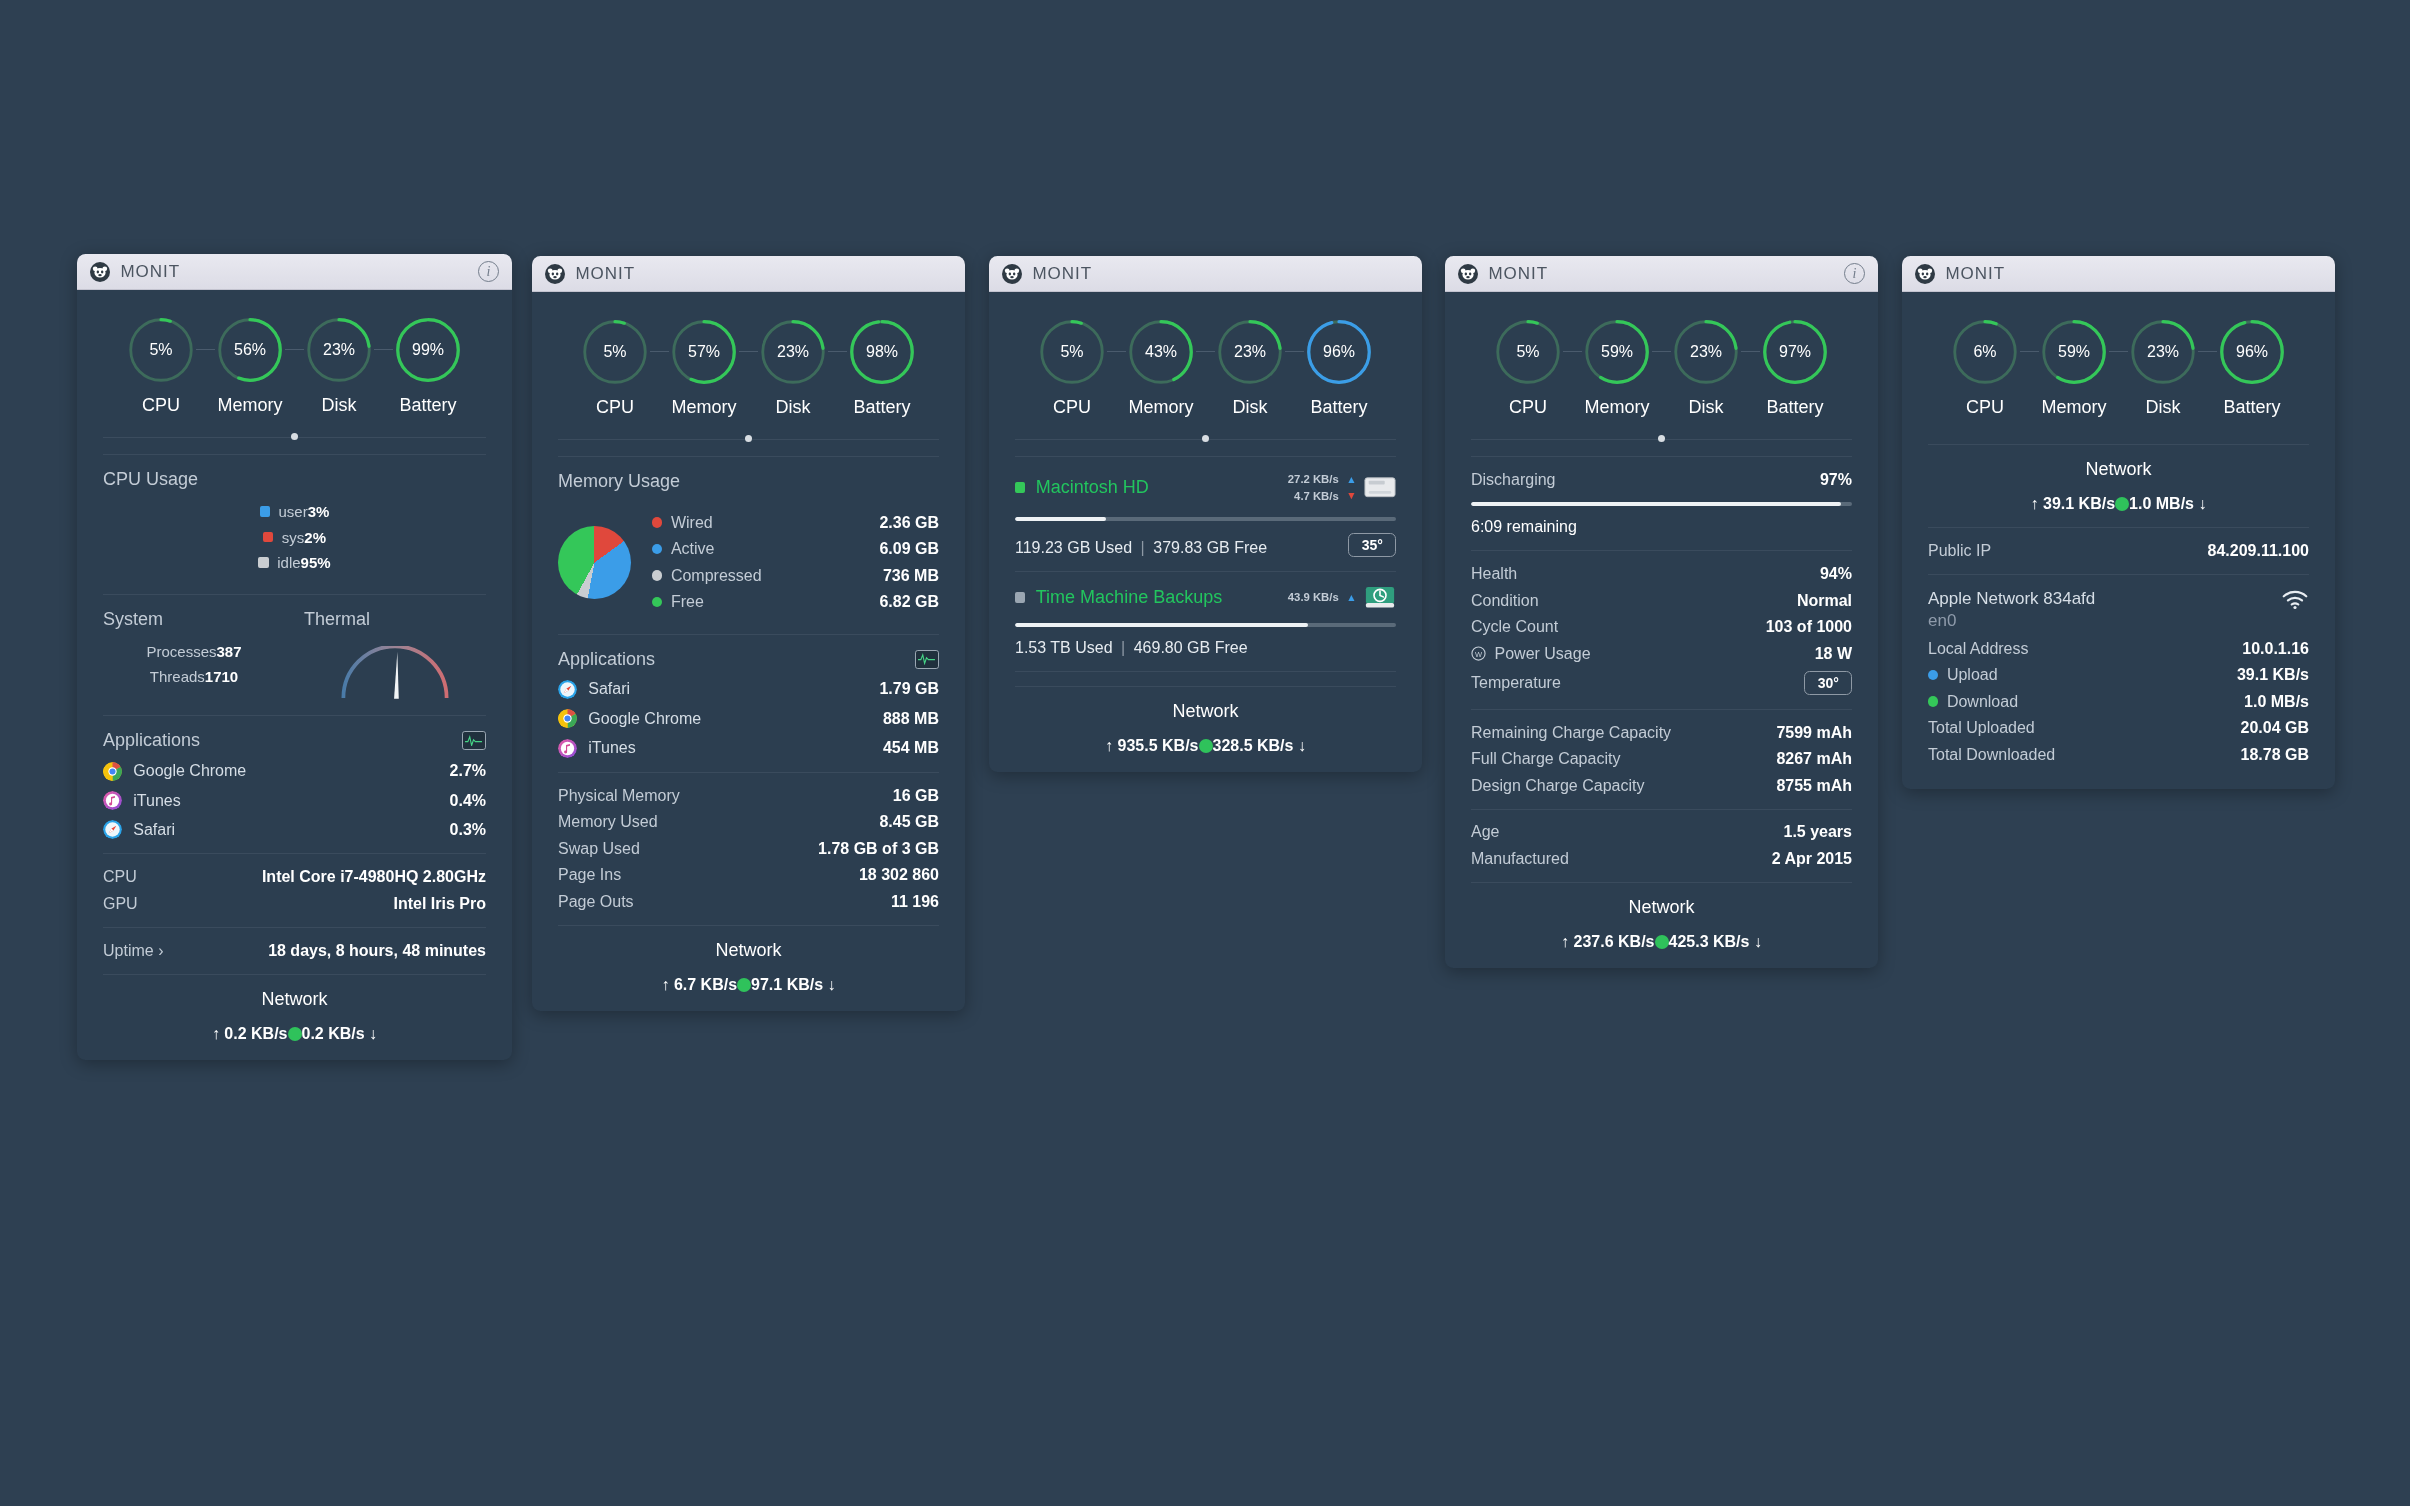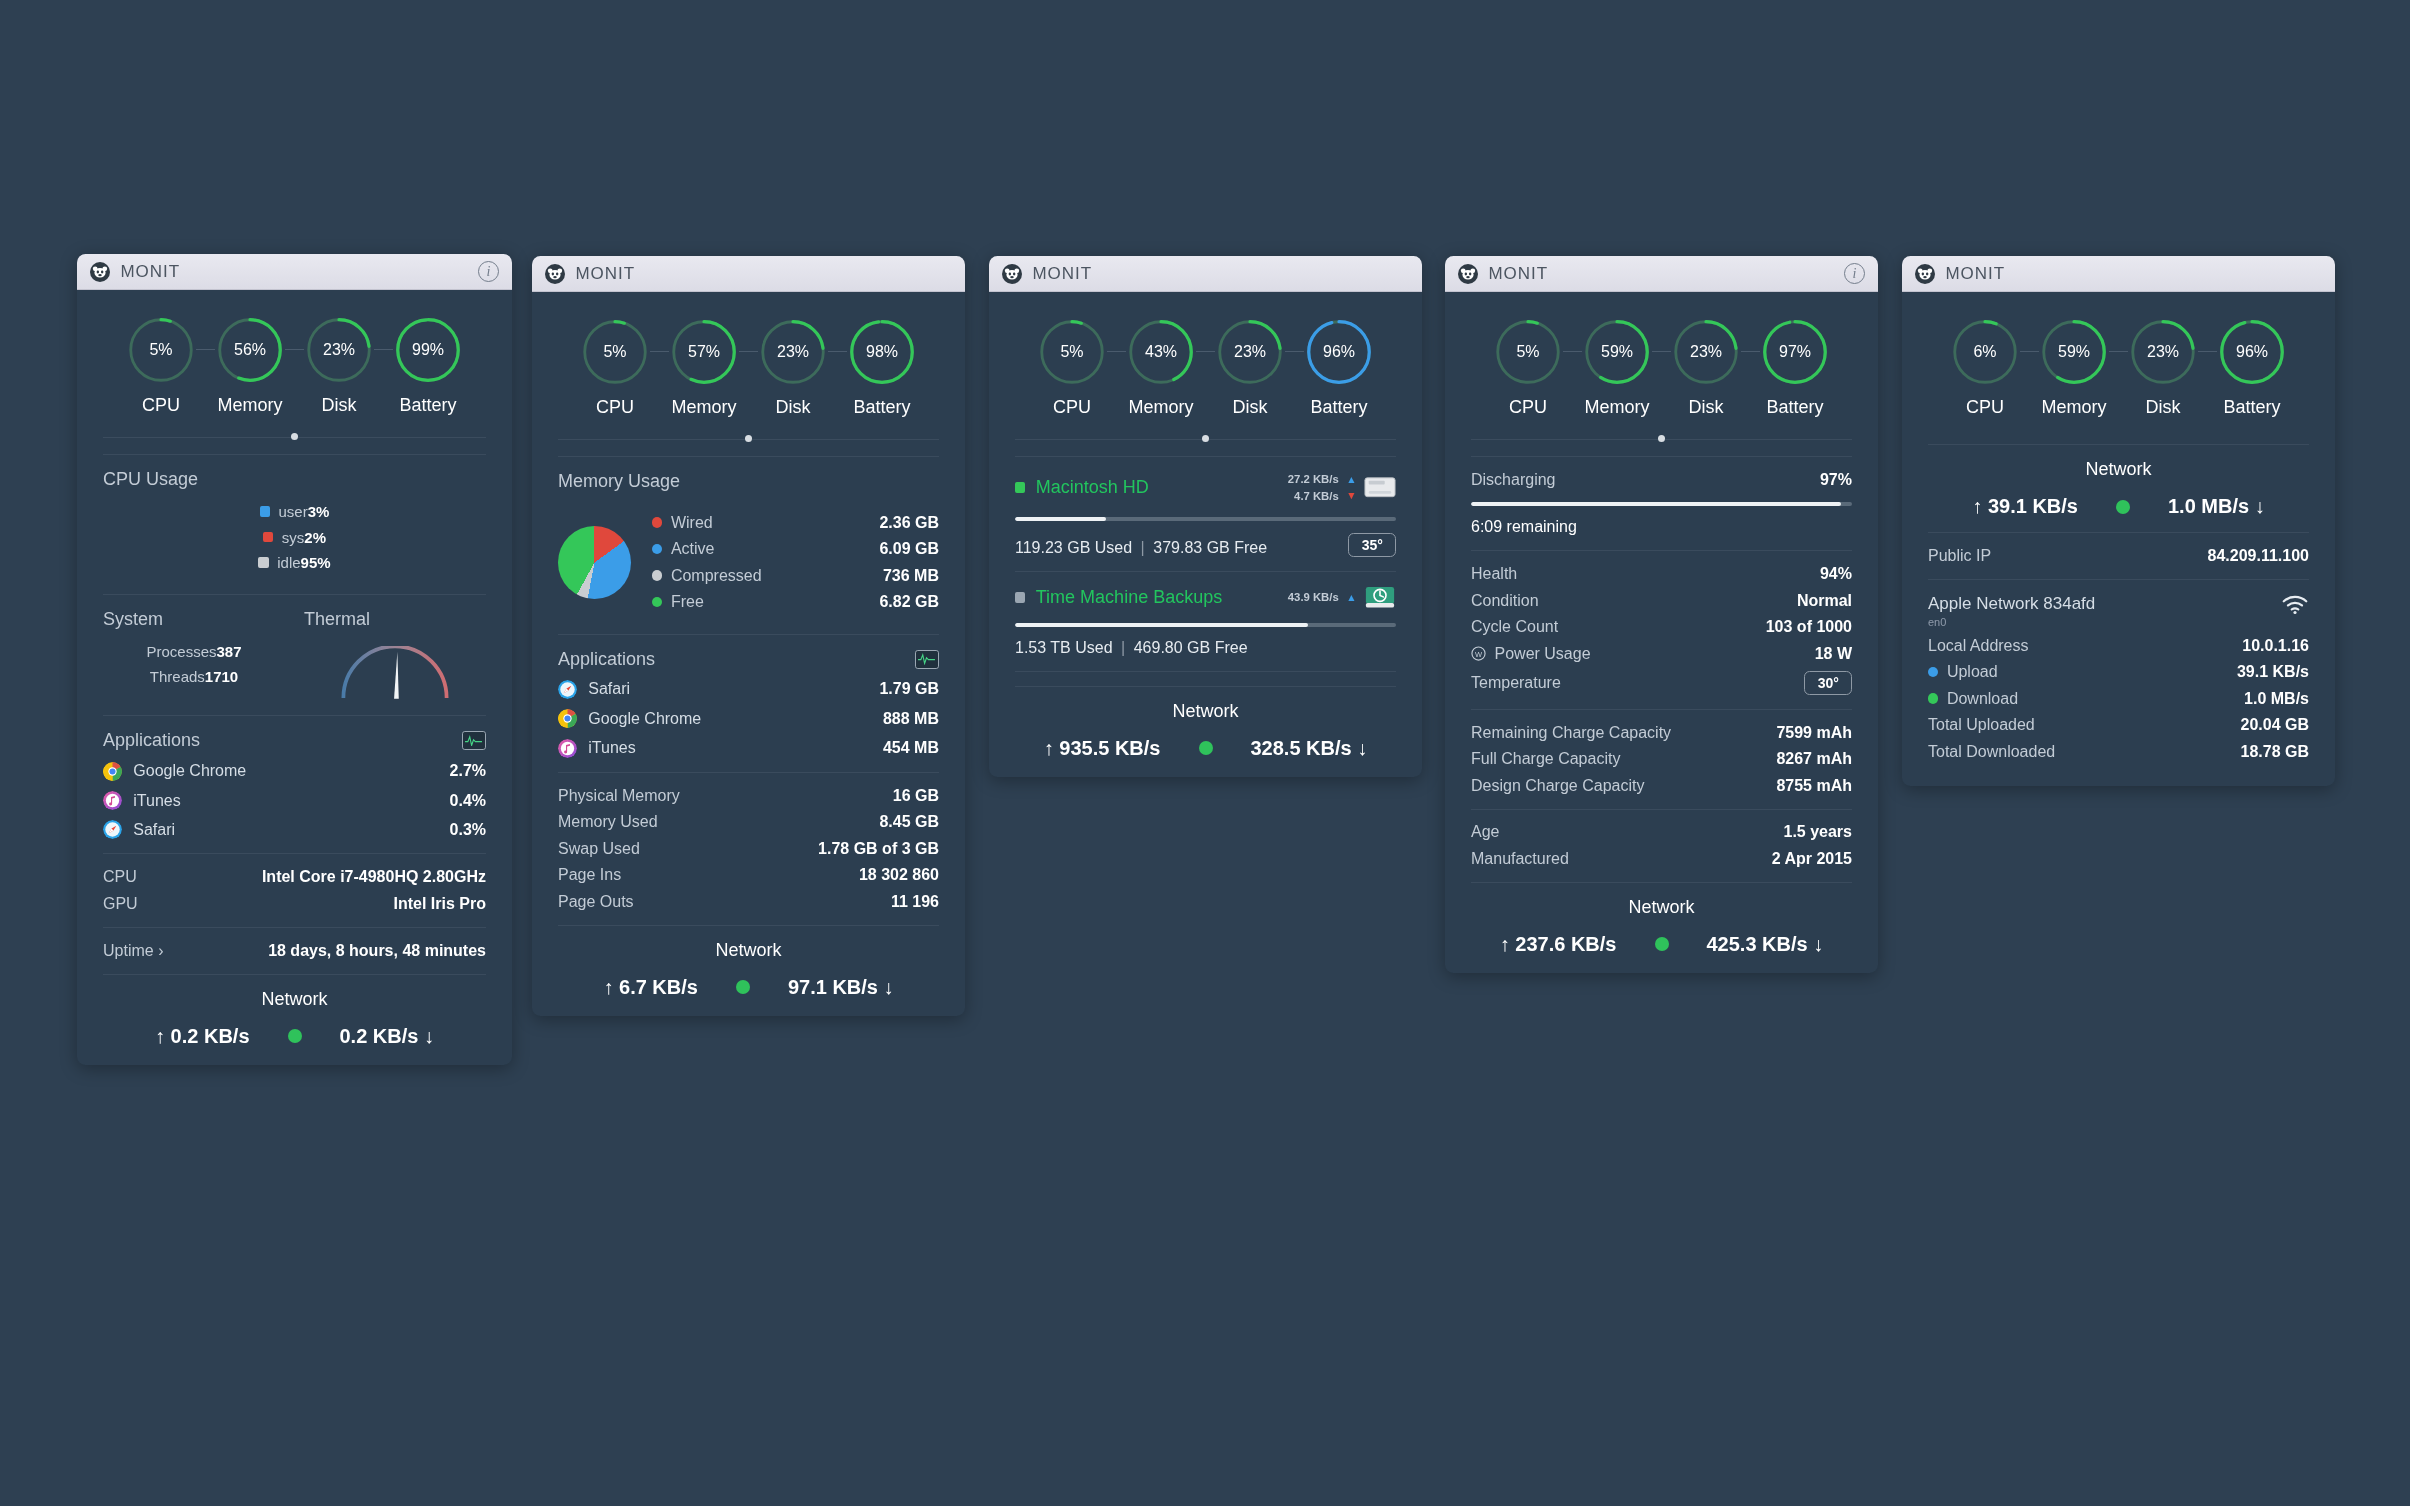--- a/index.html
+++ b/index.html
@@ -119,25 +119,25 @@
   .bar > i { display:block; height:100%; background:#eef2f5; border-radius:1.9px; }
   .disk-foot { display:flex; align-items:flex-end; justify-content:space-between; font-size:16px; color:#e6ebf0;}
   .pill {
     border:1.3px solid #8e99a5; border-radius:5.6px;
     padding: 2.8px 12.2px; font-size:14px; color:#fff; font-weight:600;
   }
   .drive-ico { width:32px; height:24.5px; flex:none; }
 
   
   .net-title { text-align:center; font-size:18px; color:#fff; margin: 3.8px 0 15px 0; }
-  .net-row { display:flex; align-items:center; justify-content:center; gap: 38px; font-size:20px; font-weight:600; color:#fff; }
+  .net-row { display:flex; align-items:center; justify-content:center; font-size:16px; font-weight:600; color:#fff; }
   .led { width:14px; height:14px; border-radius:50%; background:#2fc25b; }
 
   .wifi { width:28px; height:21px; }
-  .small { font-size:11px; color:#8f9bab; margin-top:1.9px; }
+  .small { font-size:17px; color:#8f9bab; margin-top:1.9px; }
   .green { color:#34c759; font-weight:600; }
 </style>
 </head>
 <body>
 
 <div class="stage">
 
   <div class="panel" id="p0" style="left:77px; top:254px; width:435px;">
     <div class="titlebar">
       <span class="tb-logo">

